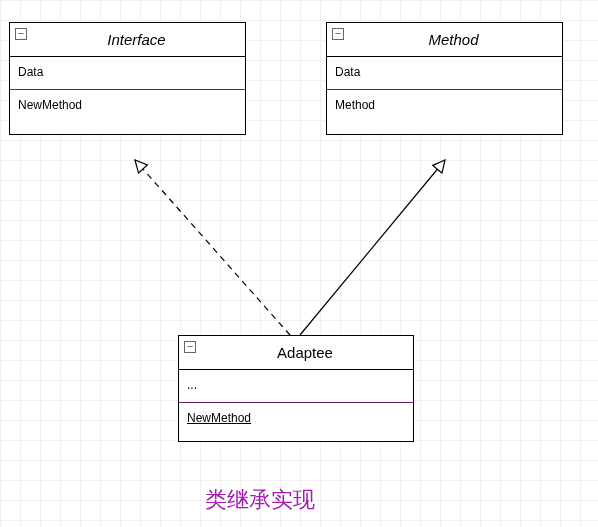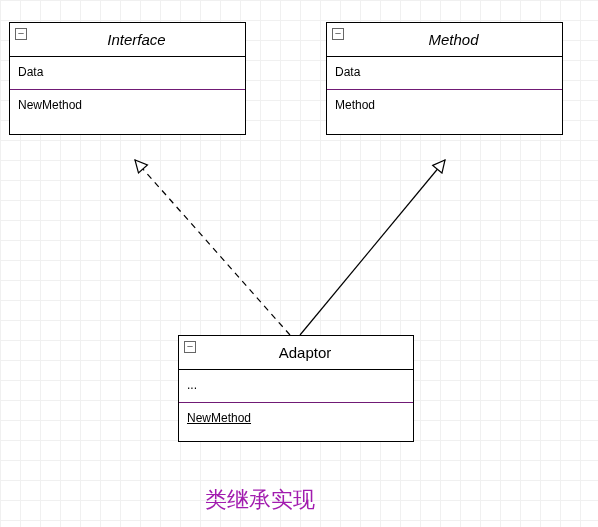--- a/index.html
+++ b/index.html
@@ -106,21 +106,21 @@
     <span>Data</span>
   </div>
   <div class="uml-section" style="padding-bottom:22px;">
     <span>Method</span>
   </div>
 </div>
 
 <div class="uml-class" style="left:178px; top:335px; width:236px;">
   <div class="uml-title">
     <span class="collapse-icon">−</span>
-    <span>Adaptor</span>
+    <span>Adaptee</span>
   </div>
   <div class="uml-section">
     <span>...</span>
   </div>
   <div class="uml-section" style="padding-bottom:16px;">
     <span class="underline">NewMethod</span>
   </div>
 </div>
 
 <div class="caption" style="left:205px; top:485px;">类继承实现</div>

